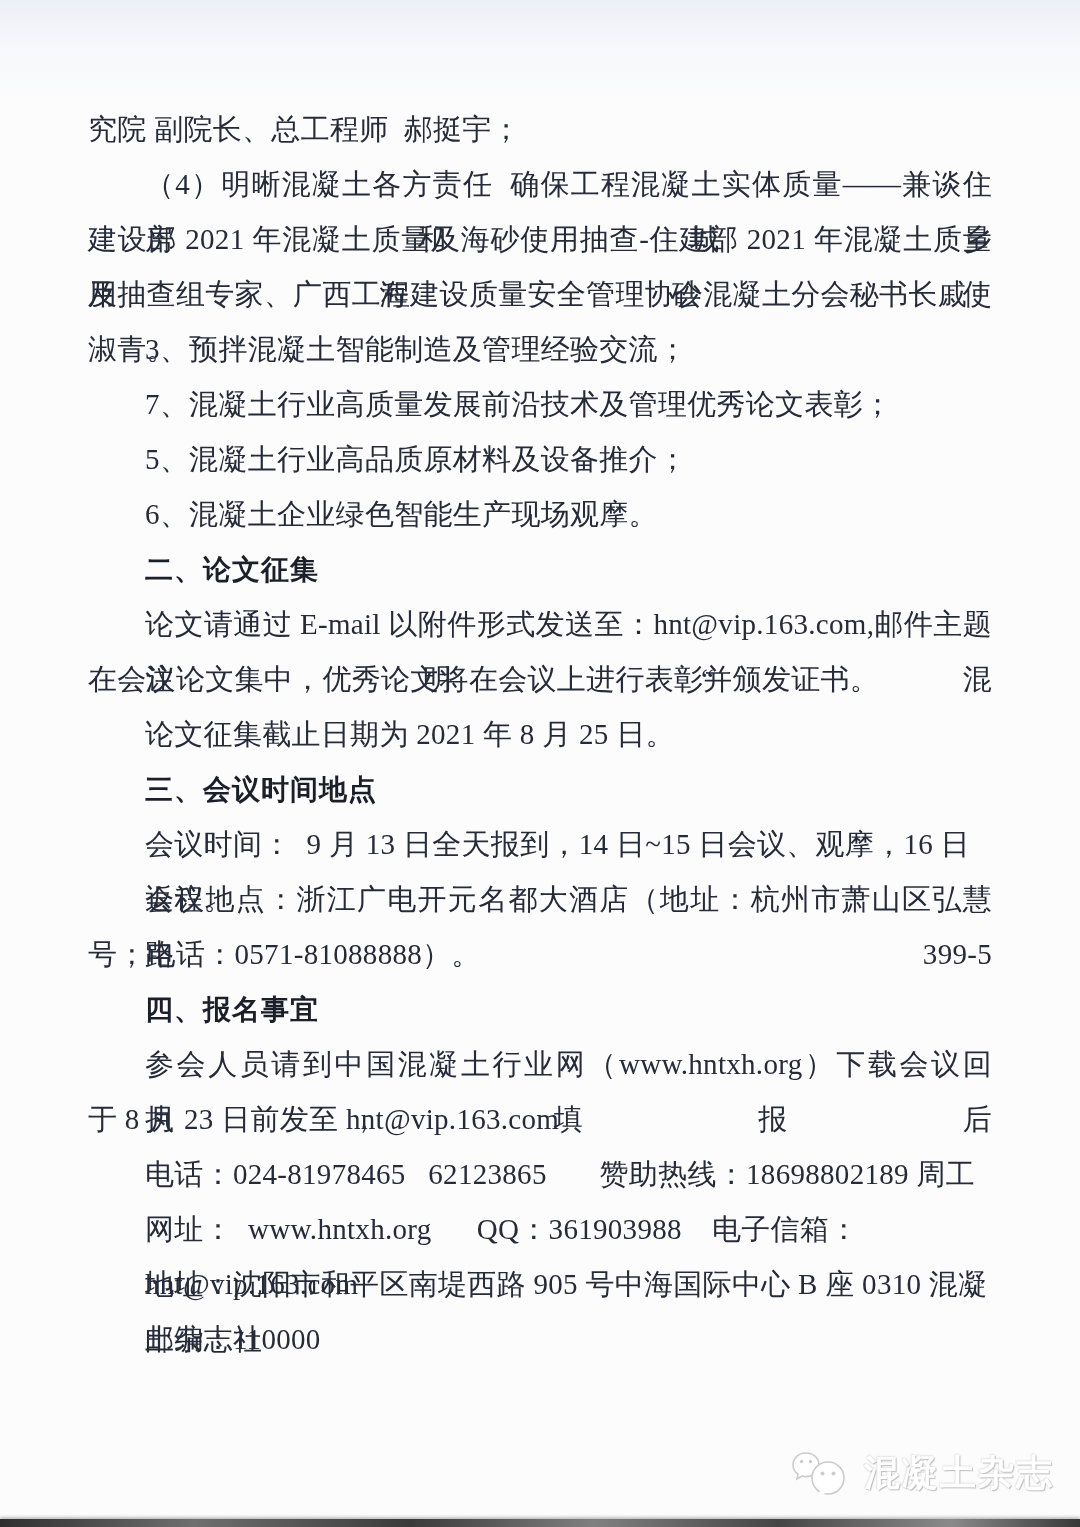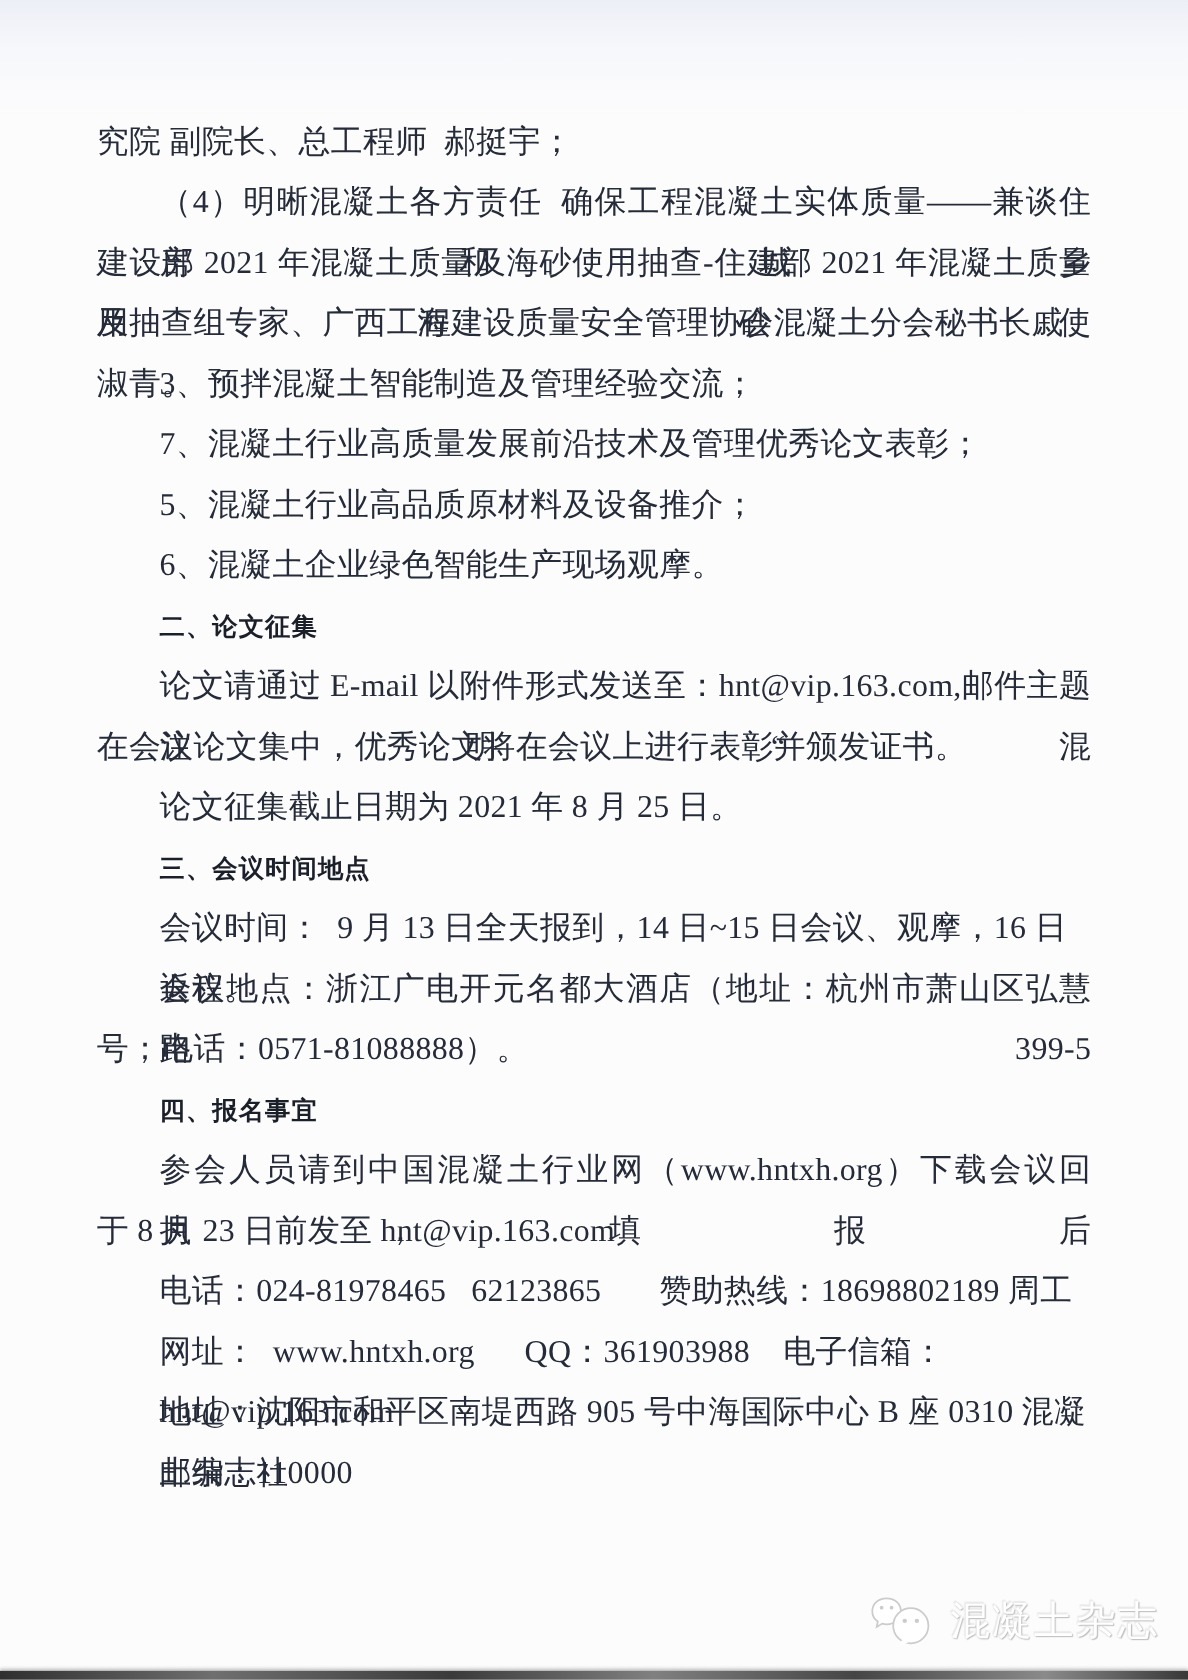--- a/index.html
+++ b/index.html
@@ -18,30 +18,30 @@
     color:#262b3a;
   }
   .line{
     height:55px;line-height:55px;font-size:29px;
     white-space:pre-wrap;color:#262b3a;
     letter-spacing:0.3px;
   }
   .indent{padding-left:57px;}
   .heading{
     font-family:"Liberation Sans","DejaVu Sans",sans-serif;
-    font-weight:bold;font-size:23px;color:#1b1f29;letter-spacing:1px;
+    font-weight:bold;font-size:28px;color:#1b1f29;letter-spacing:1px;
   }
   .justify{text-align:justify;text-align-last:justify;}
   .watermark{
     position:absolute;right:26px;bottom:28px;
     display:flex;align-items:center;gap:12px;
   }
   .wm-text{
     font-family:"Liberation Sans","DejaVu Sans",sans-serif;
-    font-size:36px;font-weight:normal;color:#ffffff;letter-spacing:2px;
+    font-size:36px;font-weight:bold;color:#ffffff;letter-spacing:2px;
     text-shadow:1px 1px 1px #bfbfbf,-1px -1px 1px #e9e9e9,0 0 2px #cfcfcf;
   }
   .wm-icon{width:62px;height:52px;}
   .scan-edge-bottom{
     position:absolute;left:0;right:0;bottom:0;height:8px;
     background:linear-gradient(90deg,#2f2f2f 0%,#6f6f6f 18%,#3a3a3a 38%,#808080 55%,#454545 72%,#8a8a8a 88%,#383838 100%);
     box-shadow:0 -2px 3px rgba(120,120,120,0.45);
   }
 </style>
 </head>

